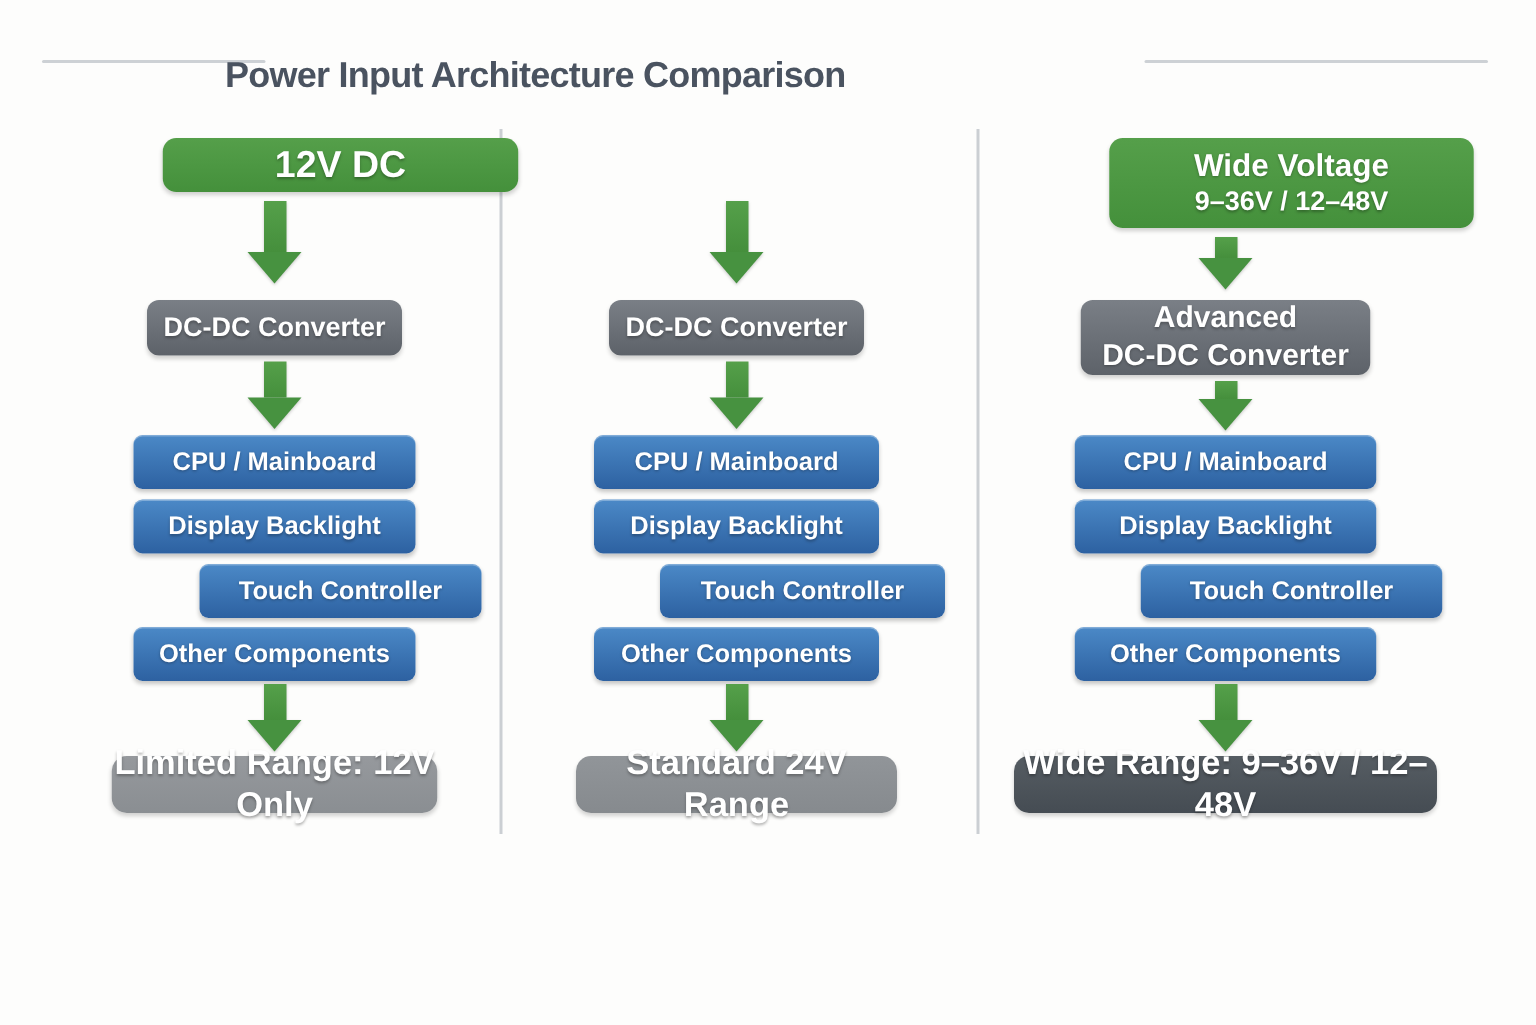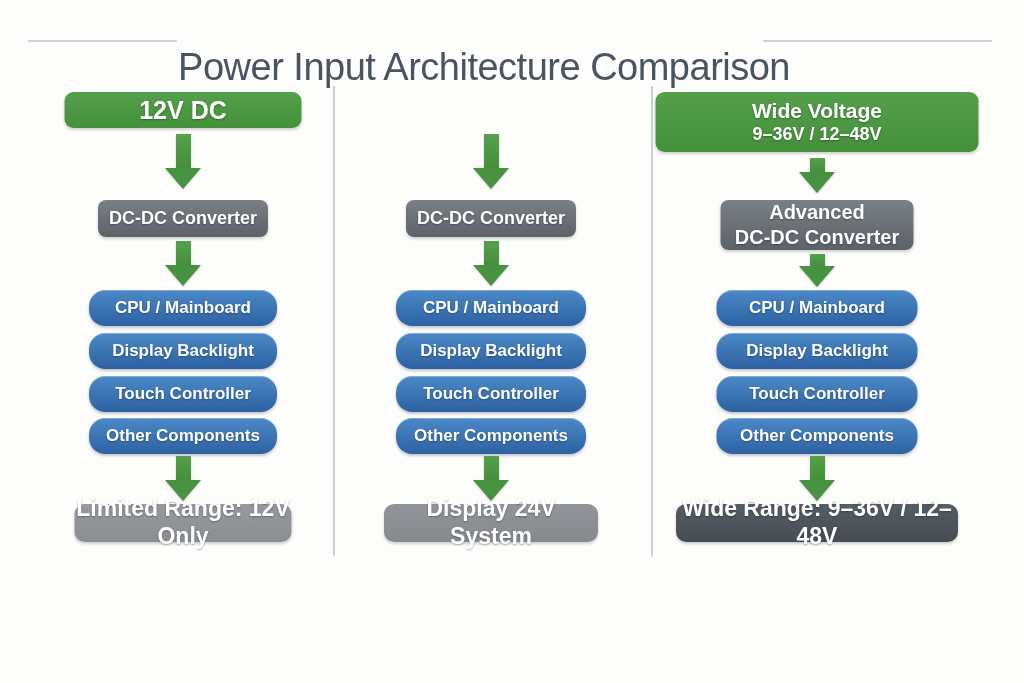--- a/index.html
+++ b/index.html
@@ -14,23 +14,23 @@
     background: #fdfdfc;
     overflow: hidden;
   }
 
   
   .page-title {
     position: absolute;
     left: 150px;
     top: 21px;
     width: 640px;
-    text-align: right;
-    font-size: 38px;
-    font-weight: normal;
+    text-align: left;
+    font-size: 24px;
+    font-weight: bold;
     letter-spacing: -0.5px;
     color: #4a5360;
   }
   .title-rule {
     position: absolute;
     top: 40px;
     height: 2px;
     background: #cdd1d5;
     border-radius: 1px;
   }
@@ -69,50 +69,51 @@
     box-shadow: 0 2px 3px rgba(0,0,0,0.18);
     box-sizing: border-box;
     line-height: 1.2;
   }
 
   
   .header {
     background: linear-gradient(180deg, #559f4a 0%, #44903b 100%);
     border-radius: 9px;
     font-size: 25px;
+    margin-left: 44px;
   }
   .c1 .header { top: 92px; width: 237px; height: 36px; }
   .c2 .header { top: 91px; width: 244px; height: 37px; }
-  .c3 .header { top: 92px; width: 323px; height: 60px; font-size: 21px; }
+  .c3 .header { top: 92px; width: 243px; height: 60px; font-size: 21px; }
   .header .subtitle { font-size: 18px; margin-top: 1px; }
 
   
   .converter {
     background: linear-gradient(180deg, #7a7f86 0%, #5d6269 100%);
     border-radius: 8px;
     font-size: 18px;
   }
   .c1 .converter { top: 200px; width: 170px; height: 37px; }
   .c2 .converter { top: 200px; width: 170px; height: 37px; }
   .c3 .converter { top: 200px; width: 193px; height: 50px; font-size: 20px; line-height: 1.25; }
 
   
   .comp {
     background: linear-gradient(180deg, #4b89c7 0%, #2d61a1 100%);
-    border-radius: 16px;
+    border-radius: 6px;
     height: 36px;
     font-size: 17px;
     box-shadow: 0 2px 3px rgba(0,0,0,0.22), inset 0 1px 0 rgba(255,255,255,0.30);
   }
   .c1 .comp { width: 188px; }
   .c2 .comp { width: 190px; }
   .c3 .comp { width: 201px; }
   .comp-1 { top: 290px; }
   .comp-2 { top: 333px; }
-  .comp-3 { top: 376px; }
+  .comp-3 { top: 376px; margin-left: 44px; }
   .comp-4 { top: 418px; }
 
   
   .footer {
     top: 504px;
     height: 38px;
     border-radius: 10px;
     font-size: 23px;
   }
   .c1 .footer { width: 217px; background: linear-gradient(180deg, #96999d 0%, #8a8e92 100%); }
@@ -215,21 +216,21 @@
       <span>Touch Controller</span>
     </div>
     <div class="box comp comp-4">
       <span>Other Components</span>
     </div>
     <div class="arrow a3">
       <div class="shaft"></div>
       <div class="head"></div>
     </div>
     <div class="box footer">
-      <span>Display 24V System</span>
+      <span>Standard 24V Range</span>
     </div>
   </div>
 
   <div class="col c3">
     <div class="box header">
       <span>Wide Voltage</span>
       <span class="subtitle">9–36V / 12–48V</span>
     </div>
     <div class="arrow a1">
       <div class="shaft"></div>

